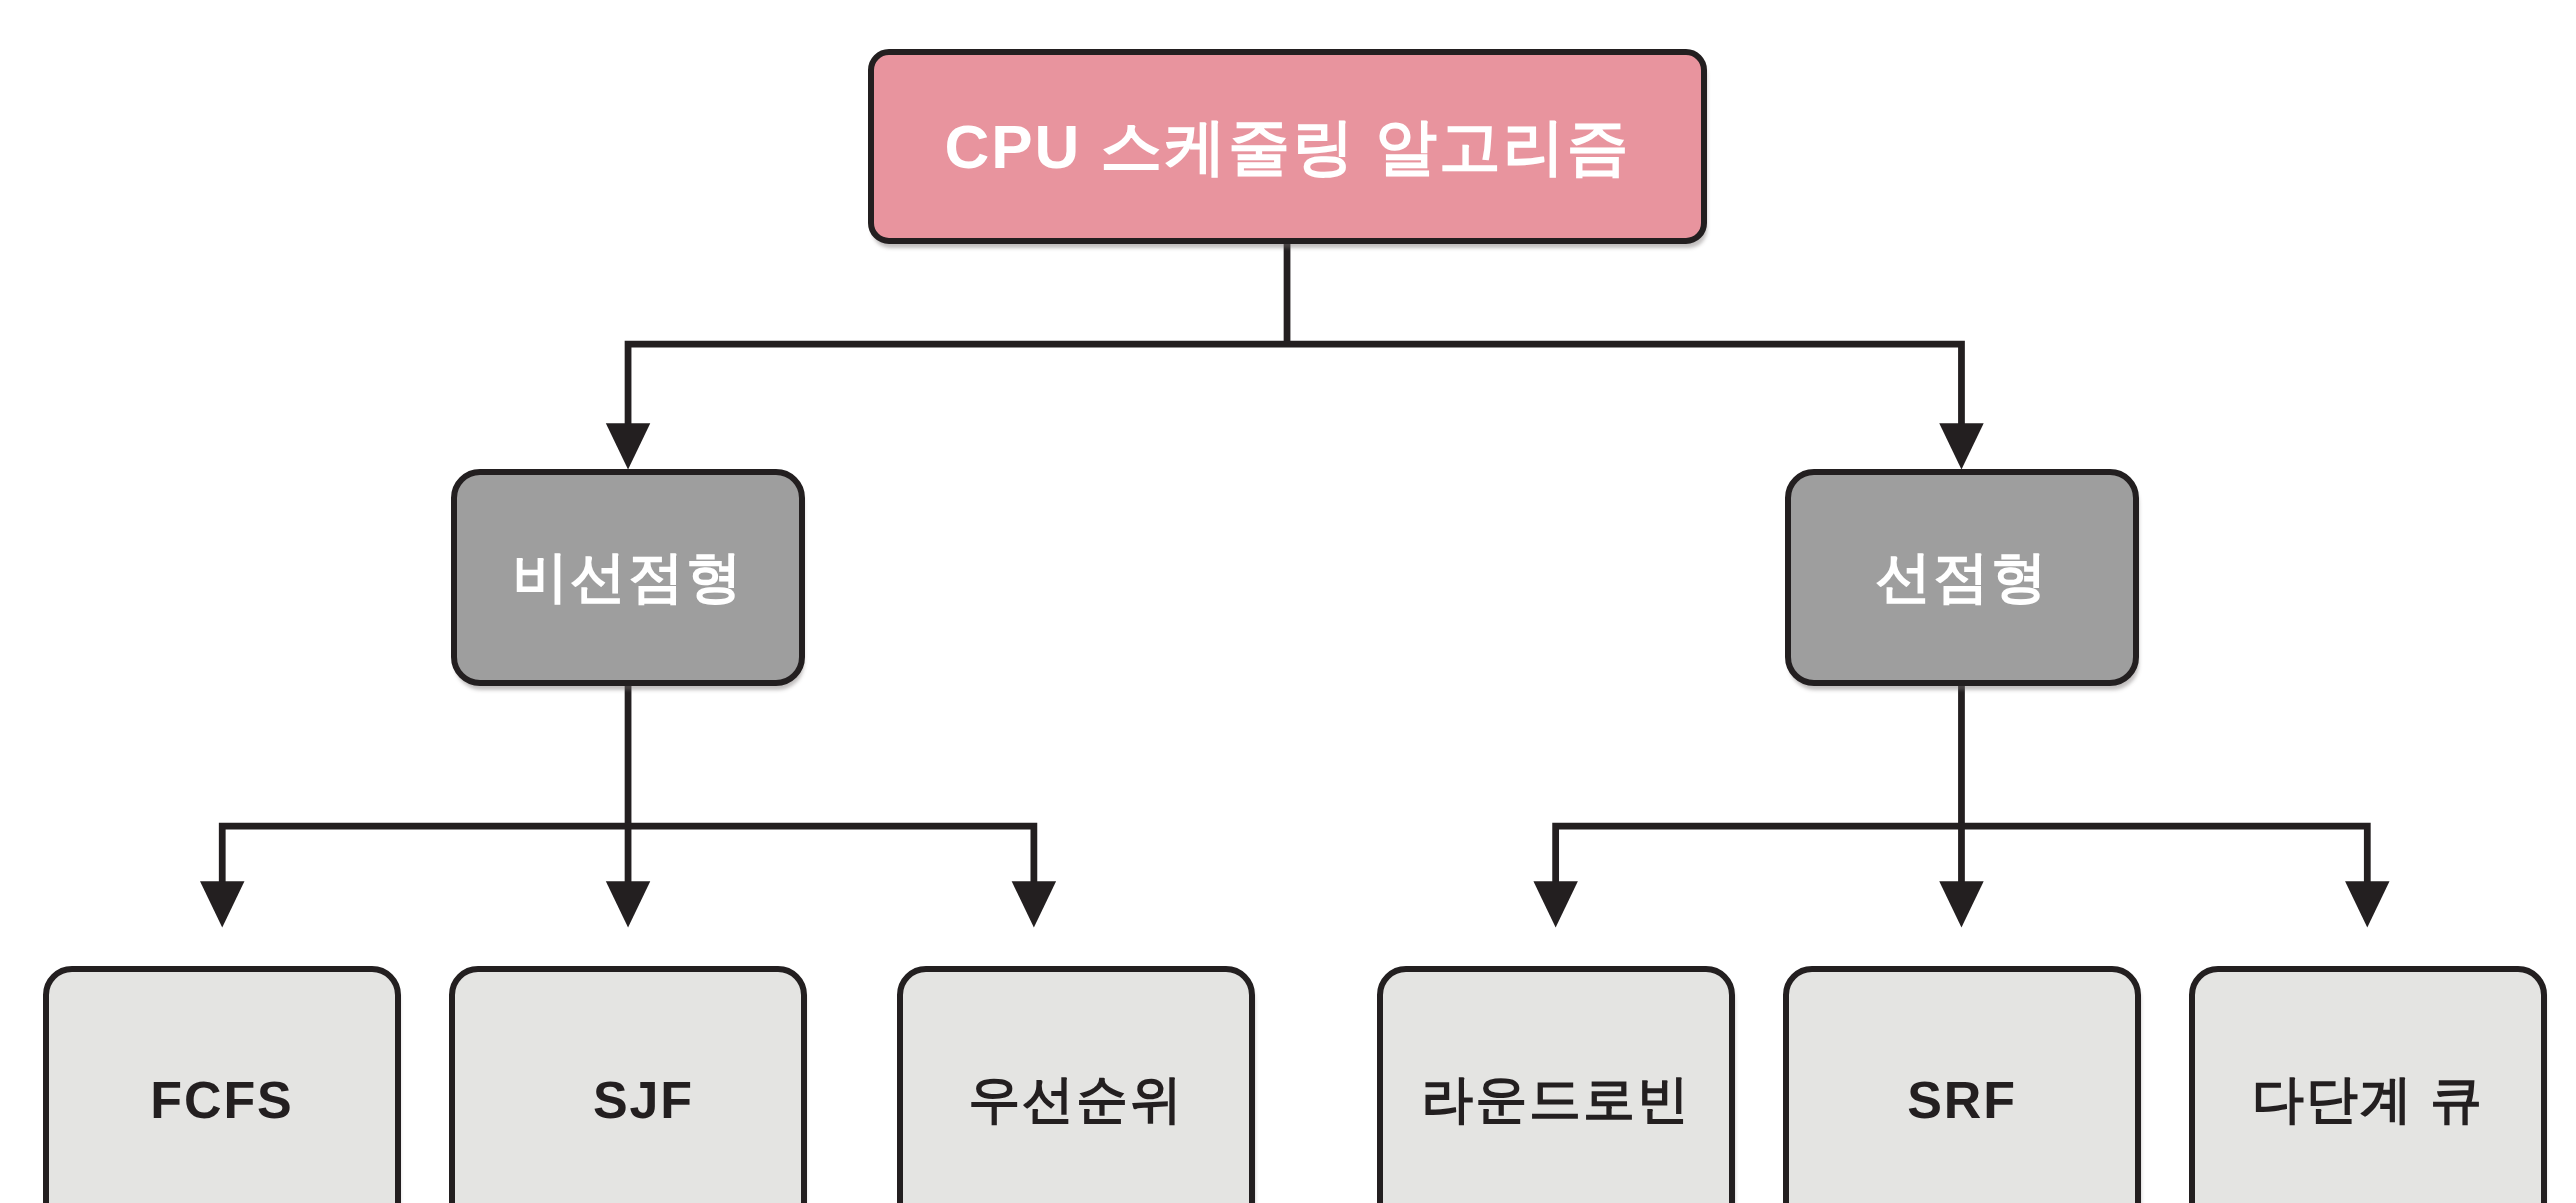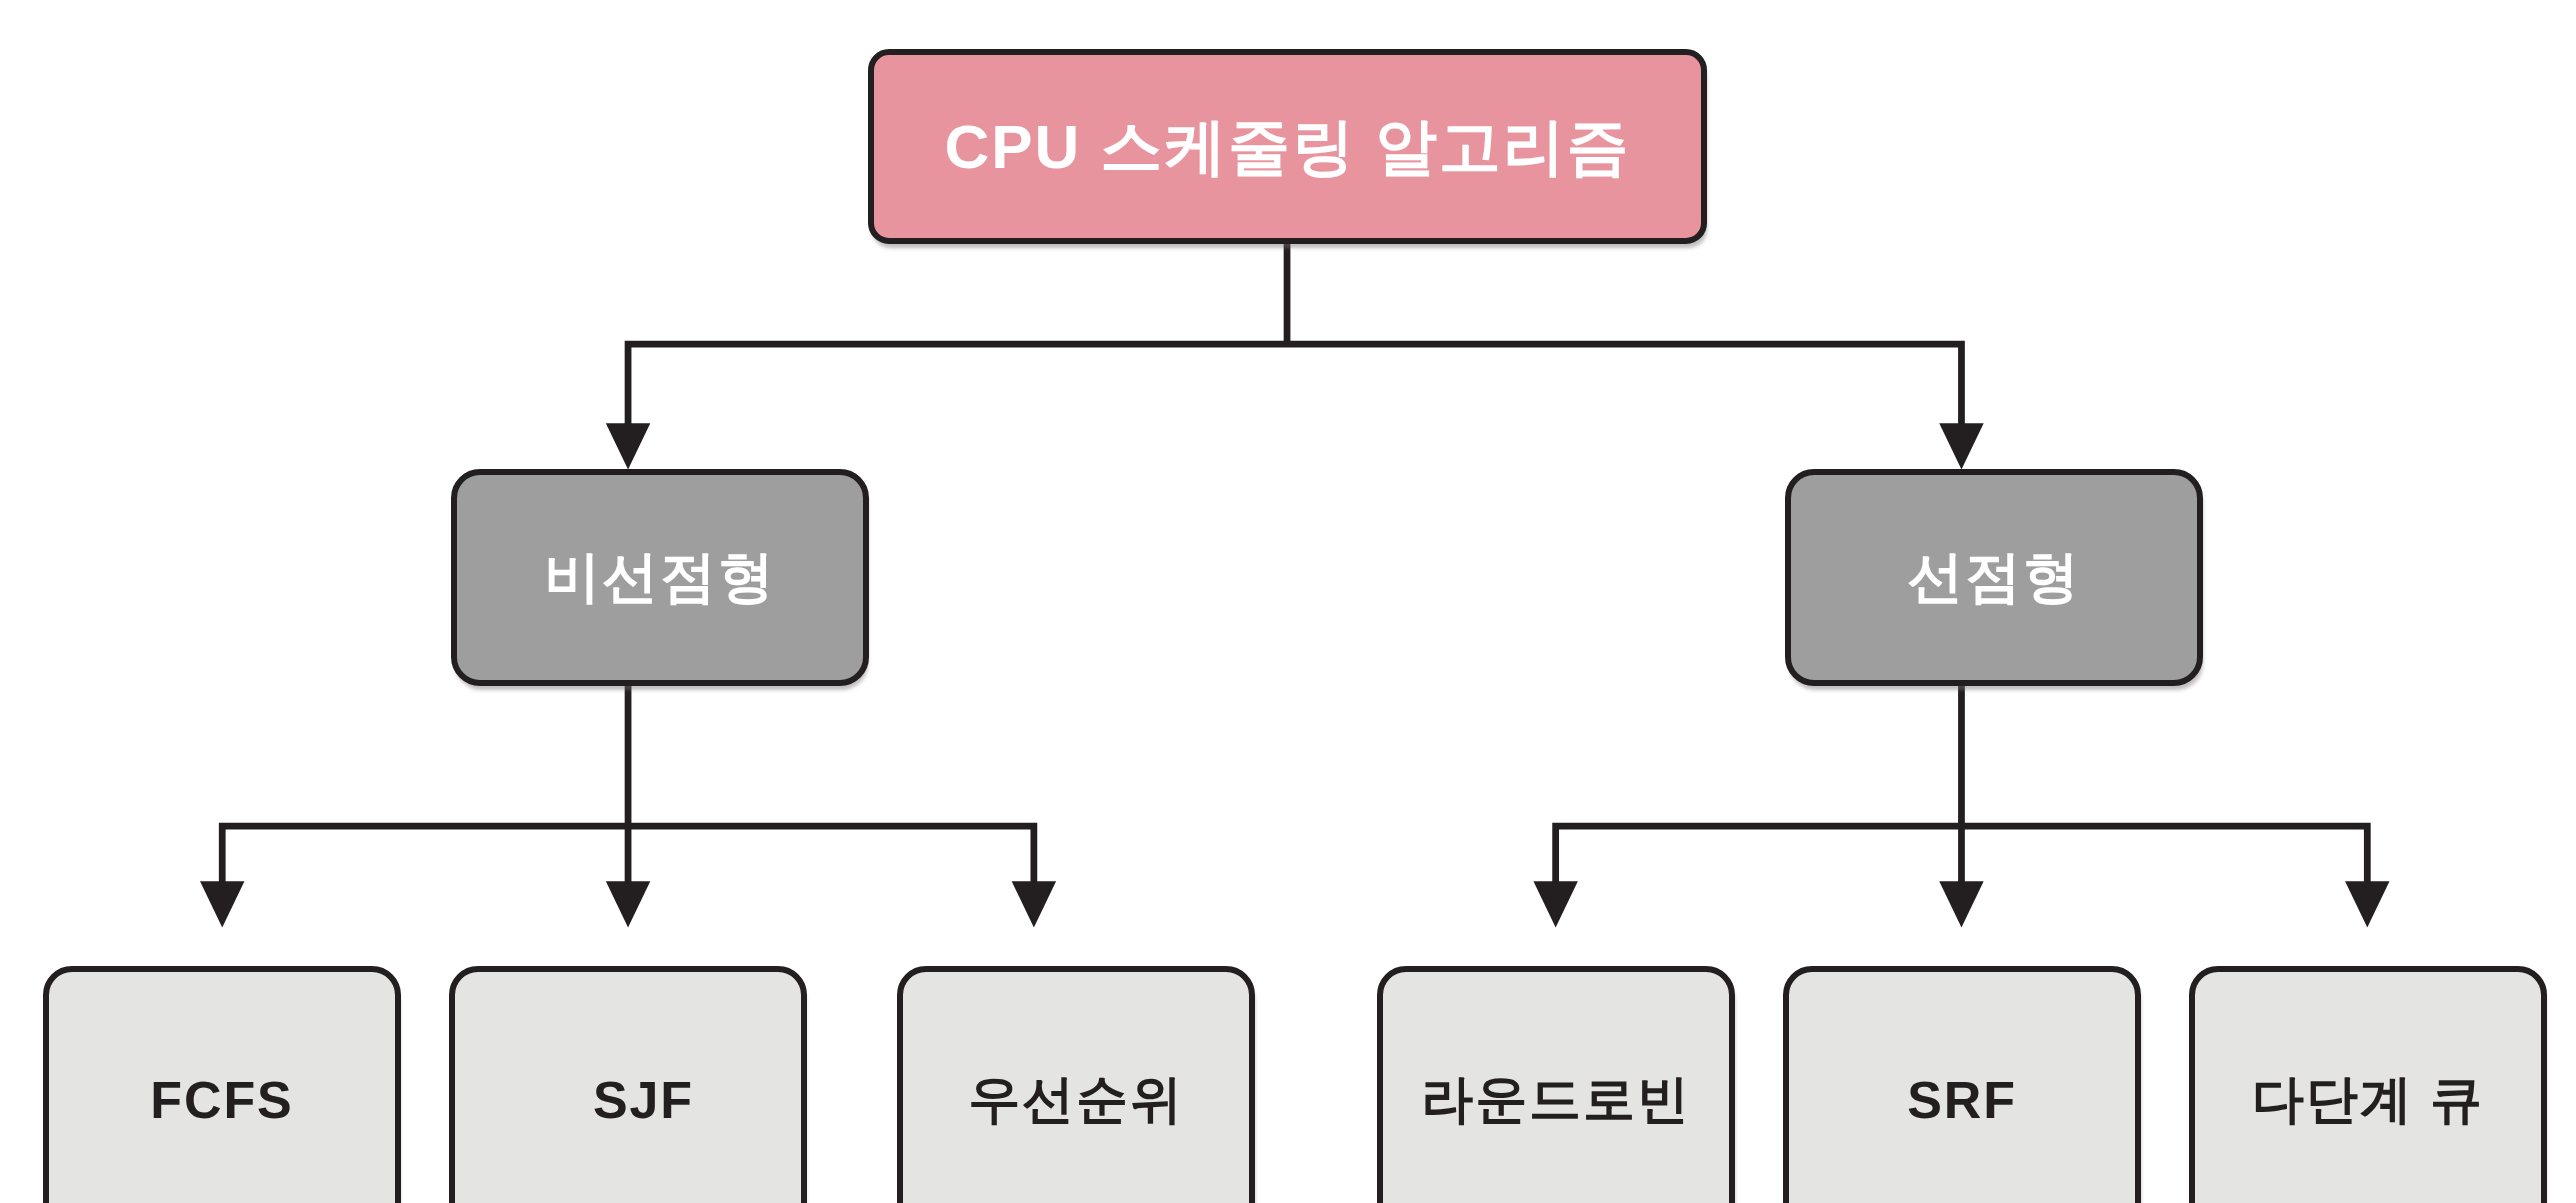--- a/index.html
+++ b/index.html
@@ -49,21 +49,21 @@
     width: 839px;
     height: 195px;
     background: #e8949e;
     color: #ffffff;
     border-radius: 21px;
     font-size: 62px;
     margin-top: 22px;
   }
   .node-branch {
     top: 469px;
-    width: 418px;
+    width: 354px;
     height: 217px;
     background: #9e9e9e;
     color: #ffffff;
     border-radius: 29px;
     font-size: 56px;
   }
   .branch-1 { left: 451px; }
   .branch-2 { left: 1785px; }
   .node-leaf {
     top: 966px;

